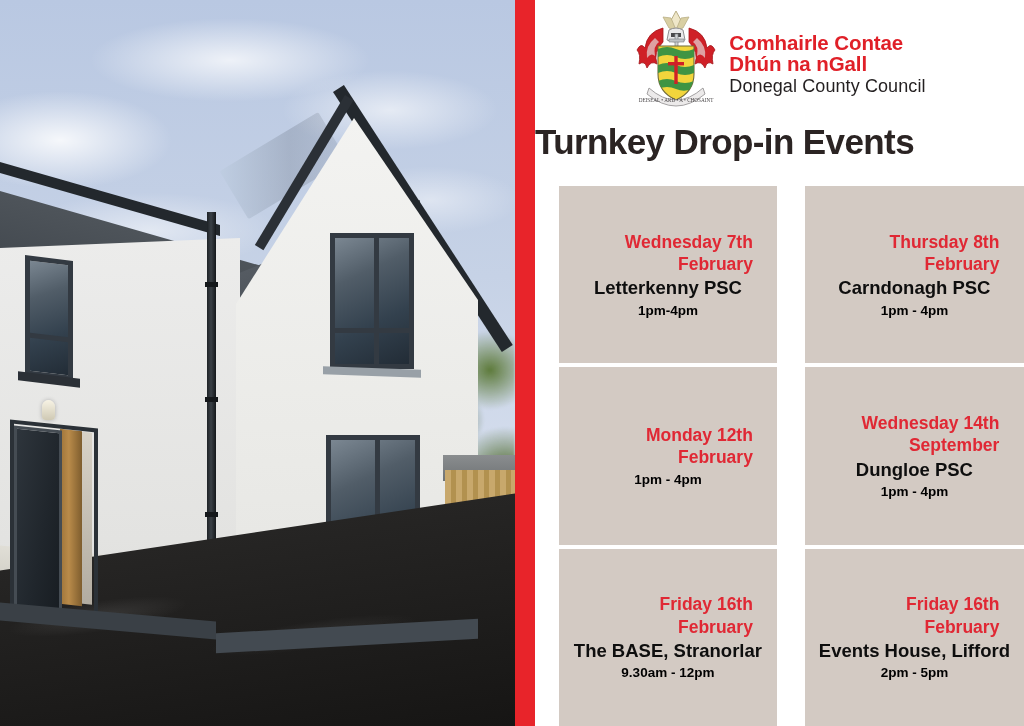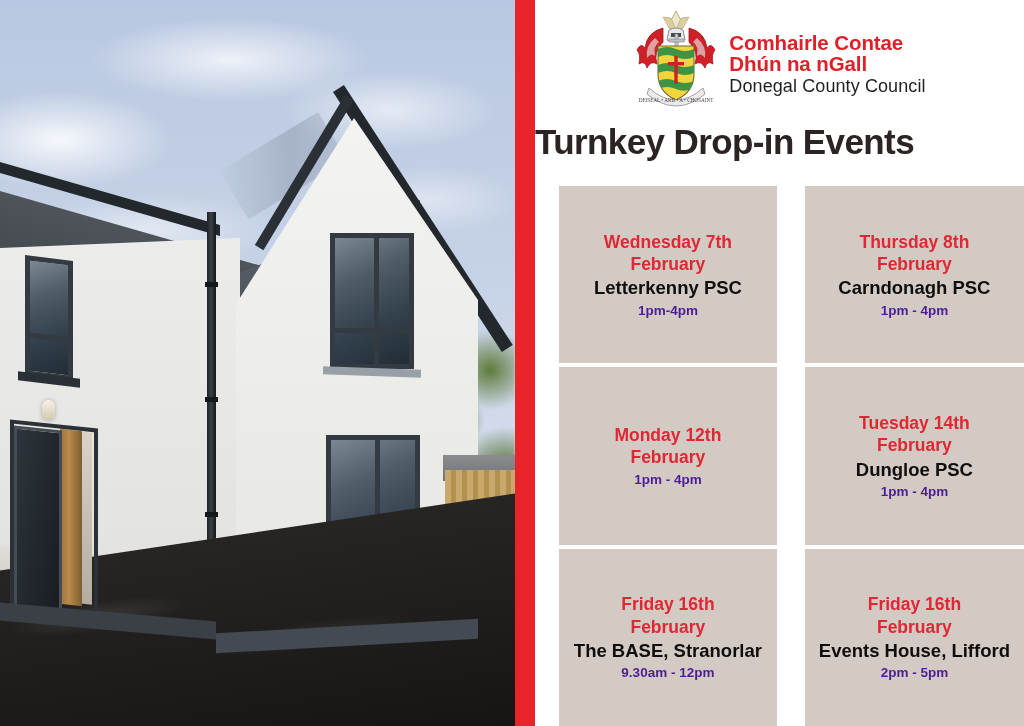--- a/index.html
+++ b/index.html
@@ -333,42 +333,42 @@
     grid-template-rows: 1fr 1fr 1fr;
     gap: 4px;
     background: #ffffff;
   }
   .card {
     background: #d3cac3;
     display: flex;
     flex-direction: column;
     align-items: center;
     justify-content: center;
-    text-align: center;
+    text-align: right;
     padding: 6px 14px;
     box-sizing: border-box;
     margin-left: 24px;
   }
   .card-date {
     color: #e02834;
     font-weight: bold;
     font-size: 17.5px;
     line-height: 1.28;
     max-width: 170px;
   }
   .card-venue {
     color: #0e0e0e;
     font-weight: bold;
     font-size: 18.5px;
     line-height: 1.2;
     margin-top: 2px;
     white-space: nowrap;
   }
   .card-time {
-    color: #4c1d95;
+    color: #000000;
     font-weight: bold;
     font-size: 13.5px;
     line-height: 1.2;
     margin-top: 3px;
     white-space: nowrap;
   }
 </style>
 </head>
 <body>
 
@@ -494,21 +494,21 @@
         <div class="card-venue">Carndonagh PSC</div>
         <div class="card-time">1pm - 4pm</div>
       </div>
 
       <div class="card">
         <div class="card-date">Monday 12th February</div>
         <div class="card-time">1pm - 4pm</div>
       </div>
 
       <div class="card">
-        <div class="card-date">Tuesday 14th February</div>
+        <div class="card-date">Wednesday 14th September</div>
         <div class="card-venue">Dungloe PSC</div>
         <div class="card-time">1pm - 4pm</div>
       </div>
 
       <div class="card">
         <div class="card-date">Friday 16th February</div>
         <div class="card-venue">The BASE, Stranorlar</div>
         <div class="card-time">9.30am - 12pm</div>
       </div>
 

